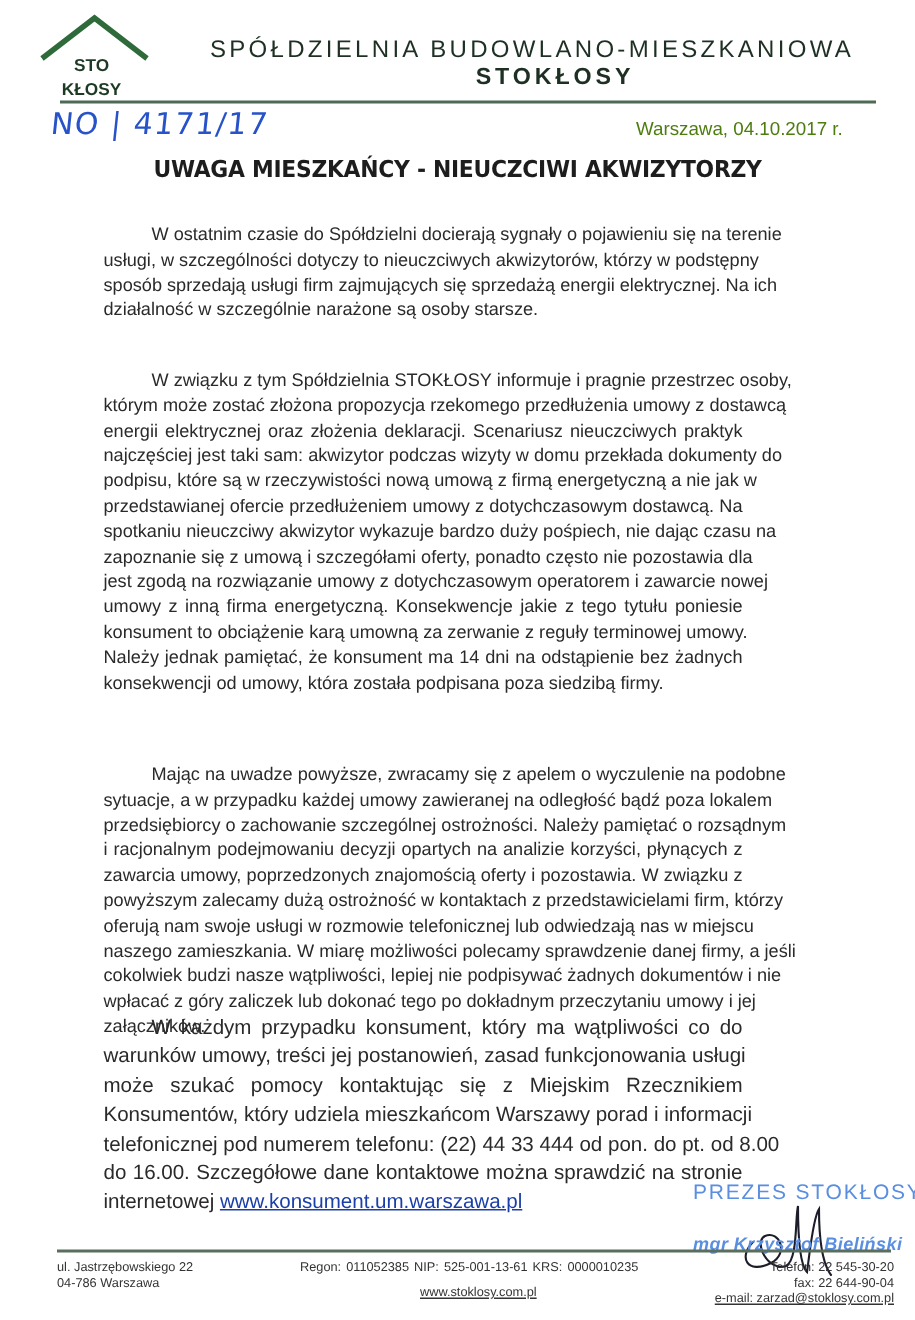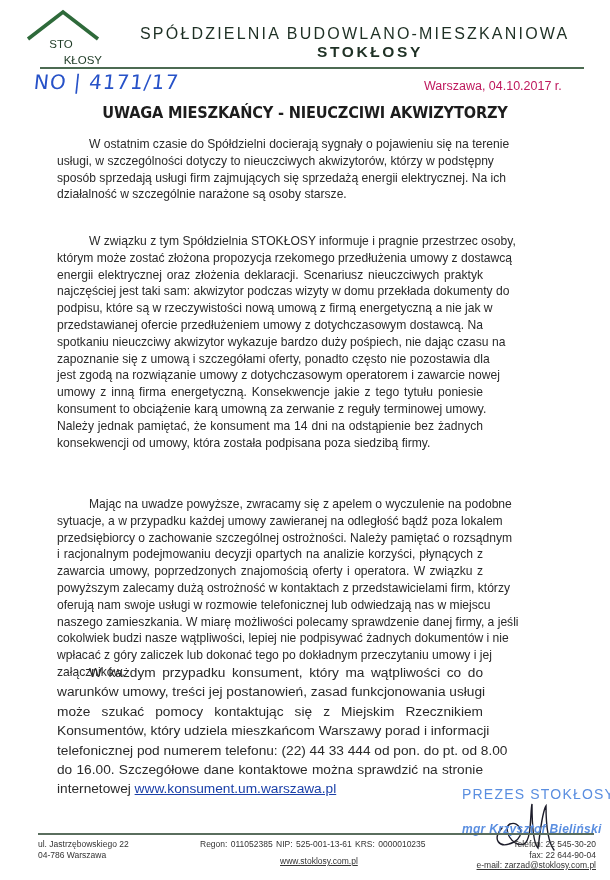--- a/index.html
+++ b/index.html
@@ -7,52 +7,52 @@
     width: 610px; height: 880px; background: #ffffff; position: relative; overflow: hidden;
     font-family: "Liberation Sans", sans-serif; color: #222222;
   }
   .abs { position: absolute; }
 
   
   .logo { left: 22px; top: 6px; width: 82px; height: 62px; }
   .logo svg { position: absolute; left: 0; top: 0; }
   .logo-text {
     position: absolute; left: 0; width: 82px; text-align: center;
-    font-family: "Liberation Sans", sans-serif; font-weight: normal; font-size: 11.5px; color: #1d3a24;
+    font-family: "Liberation Sans", sans-serif; font-weight: bold; font-size: 11.5px; color: #1d3a24;
     line-height: 13px;
   }
   .logo-l1 { top: 32px; left: -2px; }
-  .logo-l2 { top: 48px; left: -2px; text-align: right; }
+  .logo-l2 { top: 48px; left: -2px; }
 
   .org-line1 {
     left: 140px; top: 25px; width: 460px; font-size: 16px; letter-spacing: 2.2px;
     color: #1e3024; white-space: nowrap;
   }
   .org-line2 {
     left: 140px; top: 43px; width: 460px; text-align: center; font-size: 15.5px; font-weight: bold;
     letter-spacing: 2.6px; color: #1e3024;
   }
 
   .rule-top { left: 40px; top: 67px; width: 544px; height: 2px; background: #4c6b52; }
 
   .doc-no {
     left: 34px; top: 70px; font-family: "DejaVu Sans", sans-serif; font-size: 20px; color: #2752c8;
     letter-spacing: 1px; transform: skewX(-6deg); white-space: nowrap;
   }
-  .date { left: 424px; top: 79px; font-size: 12.5px; color: #be185d; white-space: nowrap; }
+  .date { left: 424px; top: 79px; font-size: 12.5px; color: #4d7c0f; white-space: nowrap; }
 
   .title {
     left: 0; top: 104px; width: 610px; text-align: center; font-family: "DejaVu Sans", sans-serif;
     font-size: 15.5px; font-weight: bold; letter-spacing: -0.2px; color: #1d1d1d;
     transform: scaleX(0.94);
   }
 
   .para {
     position: absolute; left: 57px; width: 426px; font-size: 12.1px; line-height: 16.8px;
-    text-align: justify; color: #2a2a2a; margin: 0;
+    text-align: justify; color: #2a2a2a; margin: 12px;
   }
   .para .line { display: block; text-align: justify; text-align-last: justify; height: 16.8px; white-space: nowrap; }
   .para .line.last { text-align-last: left; }
   .para .line.indent { padding-left: 32px; }
 
   .p1 { top: 136px; }
   .p2 { top: 233px; }
   .p3 { top: 496px; }
   .p4 { top: 663px; font-size: 13.7px; line-height: 19.4px; }
   .p4 .line { height: 19.4px; }
@@ -121,21 +121,21 @@
   <span class="line">konsument to obciążenie karą umowną za zerwanie z reguły terminowej umowy.</span>
   <span class="line">Należy jednak pamiętać, że konsument ma 14 dni na odstąpienie bez żadnych</span>
   <span class="line last">konsekwencji od umowy, która została podpisana poza siedzibą firmy.</span>
 </div>
 
 <div class="para p3">
   <span class="line indent">Mając na uwadze powyższe, zwracamy się z apelem o wyczulenie na podobne</span>
   <span class="line">sytuacje, a w przypadku każdej umowy zawieranej na odległość bądź poza lokalem</span>
   <span class="line">przedsiębiorcy o zachowanie szczególnej ostrożności. Należy pamiętać o rozsądnym</span>
   <span class="line">i racjonalnym podejmowaniu decyzji opartych na analizie korzyści, płynących z</span>
-  <span class="line">zawarcia umowy, poprzedzonych  znajomością oferty i operatora. W związku z</span>
+  <span class="line">zawarcia umowy, poprzedzonych  znajomością oferty i pozostawia. W związku z</span>
   <span class="line">powyższym zalecamy dużą ostrożność w kontaktach z przedstawicielami firm, którzy</span>
   <span class="line">oferują nam swoje usługi w rozmowie telefonicznej lub odwiedzają nas w miejscu</span>
   <span class="line">naszego zamieszkania. W miarę możliwości polecamy sprawdzenie danej firmy, a jeśli</span>
   <span class="line">cokolwiek budzi nasze wątpliwości, lepiej nie podpisywać żadnych dokumentów i nie</span>
   <span class="line">wpłacać z góry zaliczek lub dokonać tego po dokładnym przeczytaniu umowy i jej</span>
   <span class="line last">załączników.</span>
 </div>
 
 <div class="para p4">
   <span class="line indent">W każdym przypadku konsument, który ma wątpliwości co do</span>

